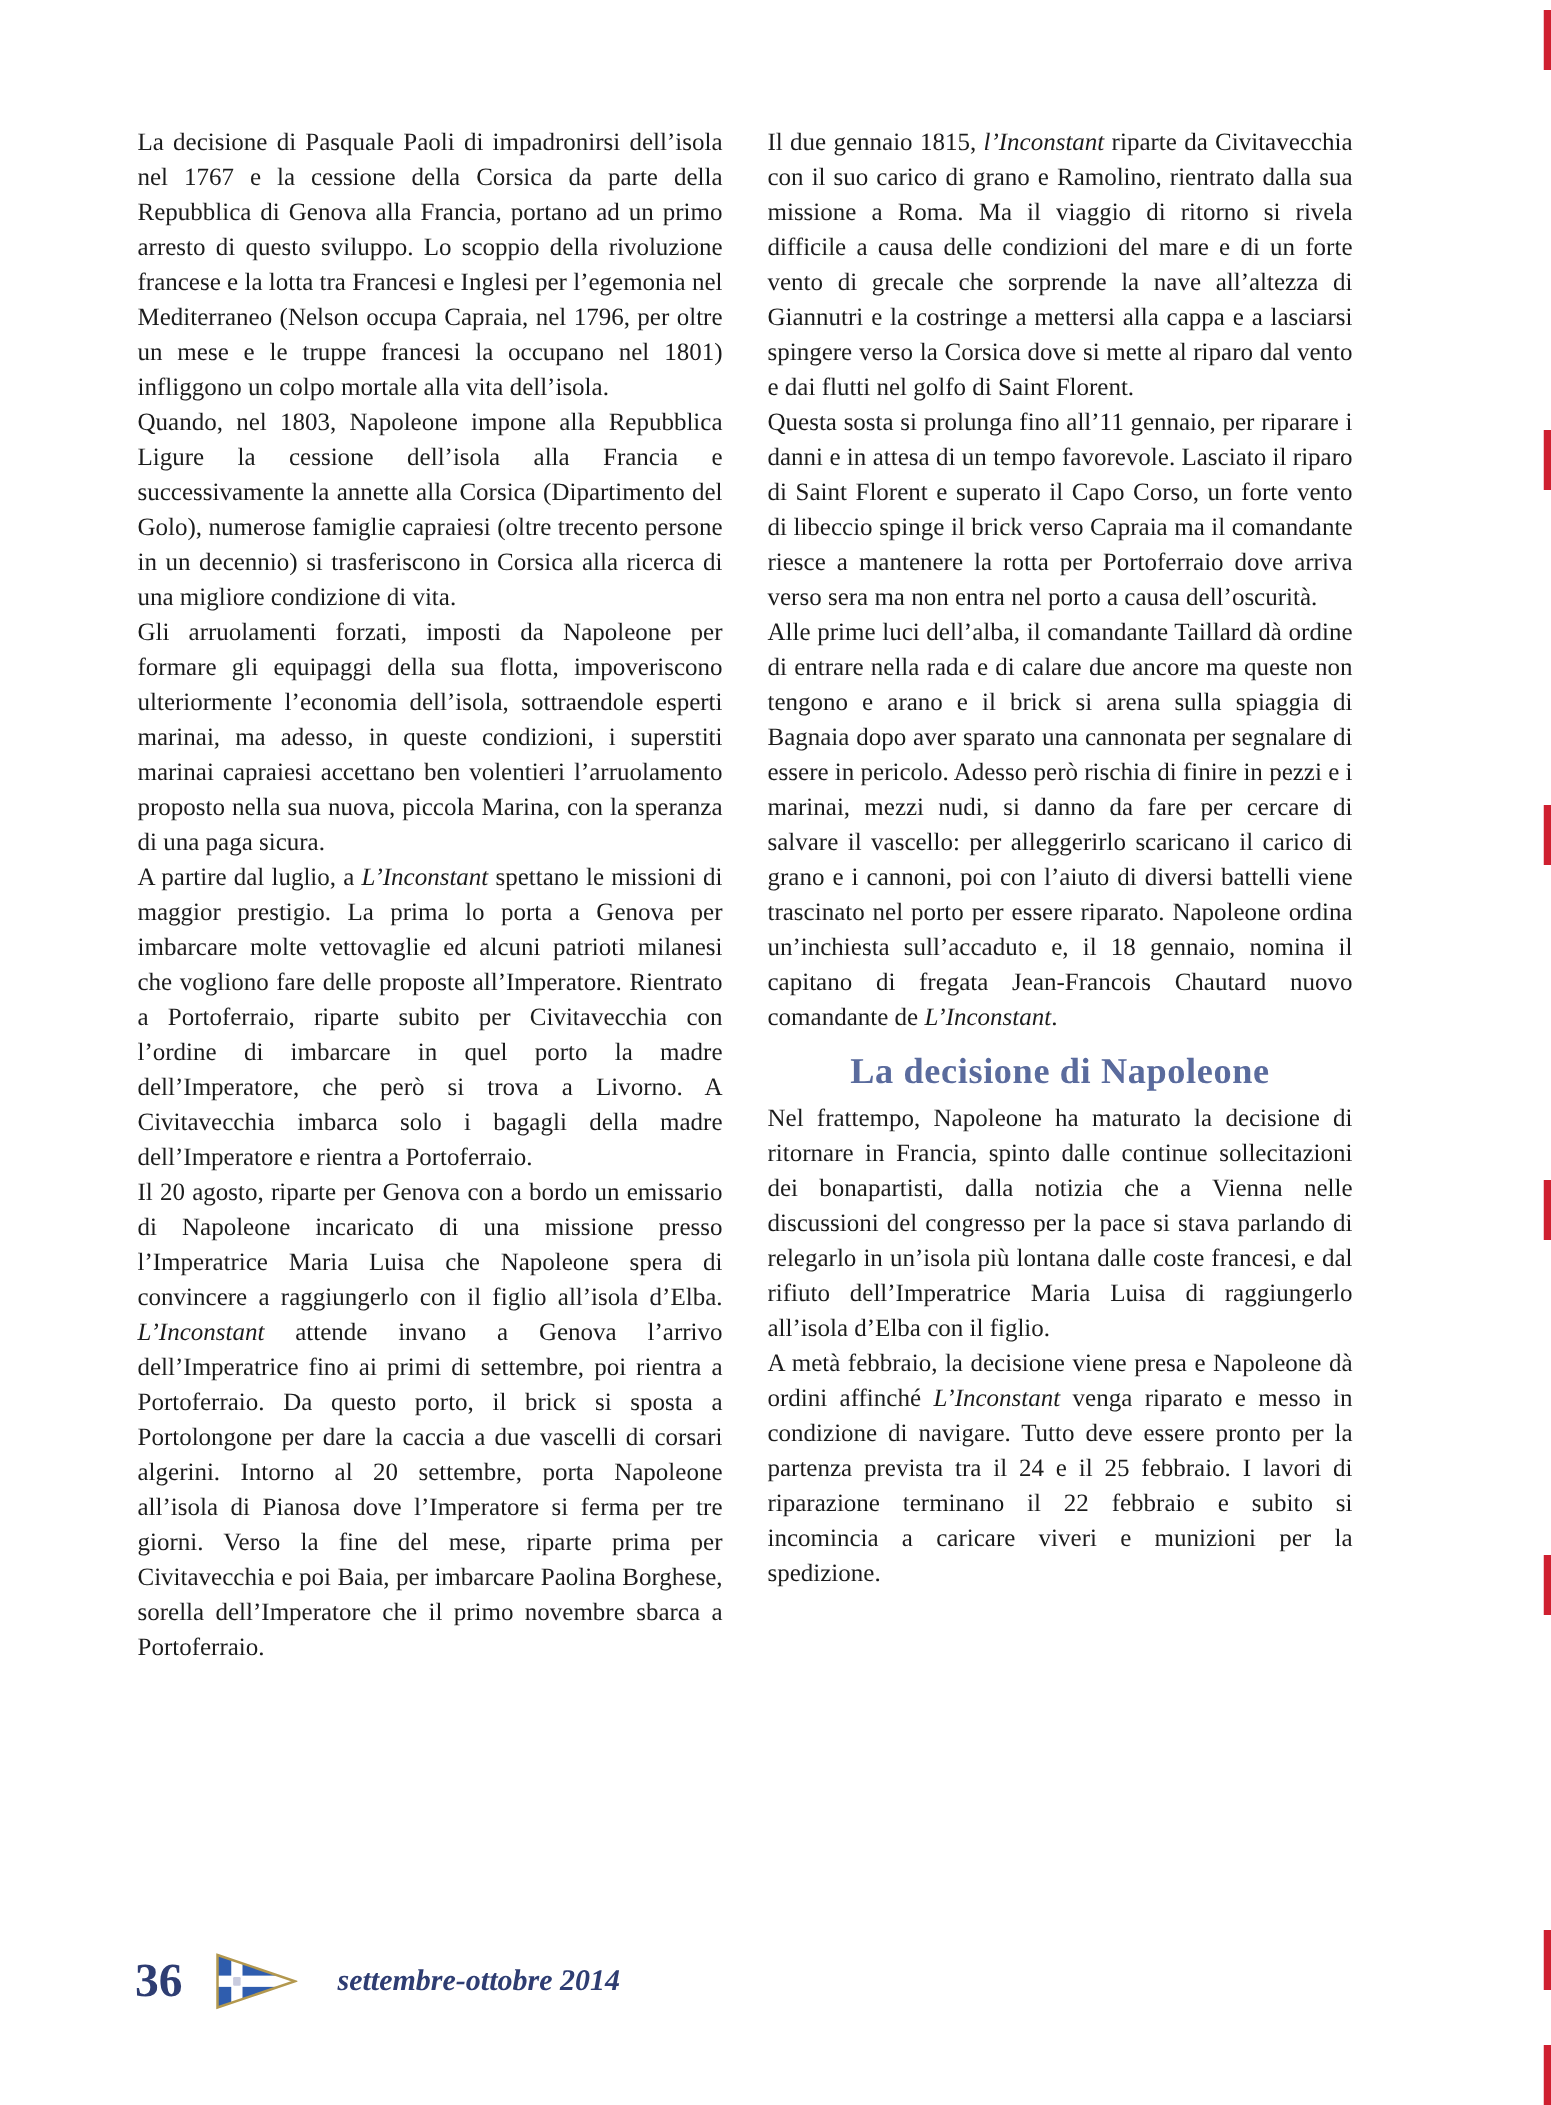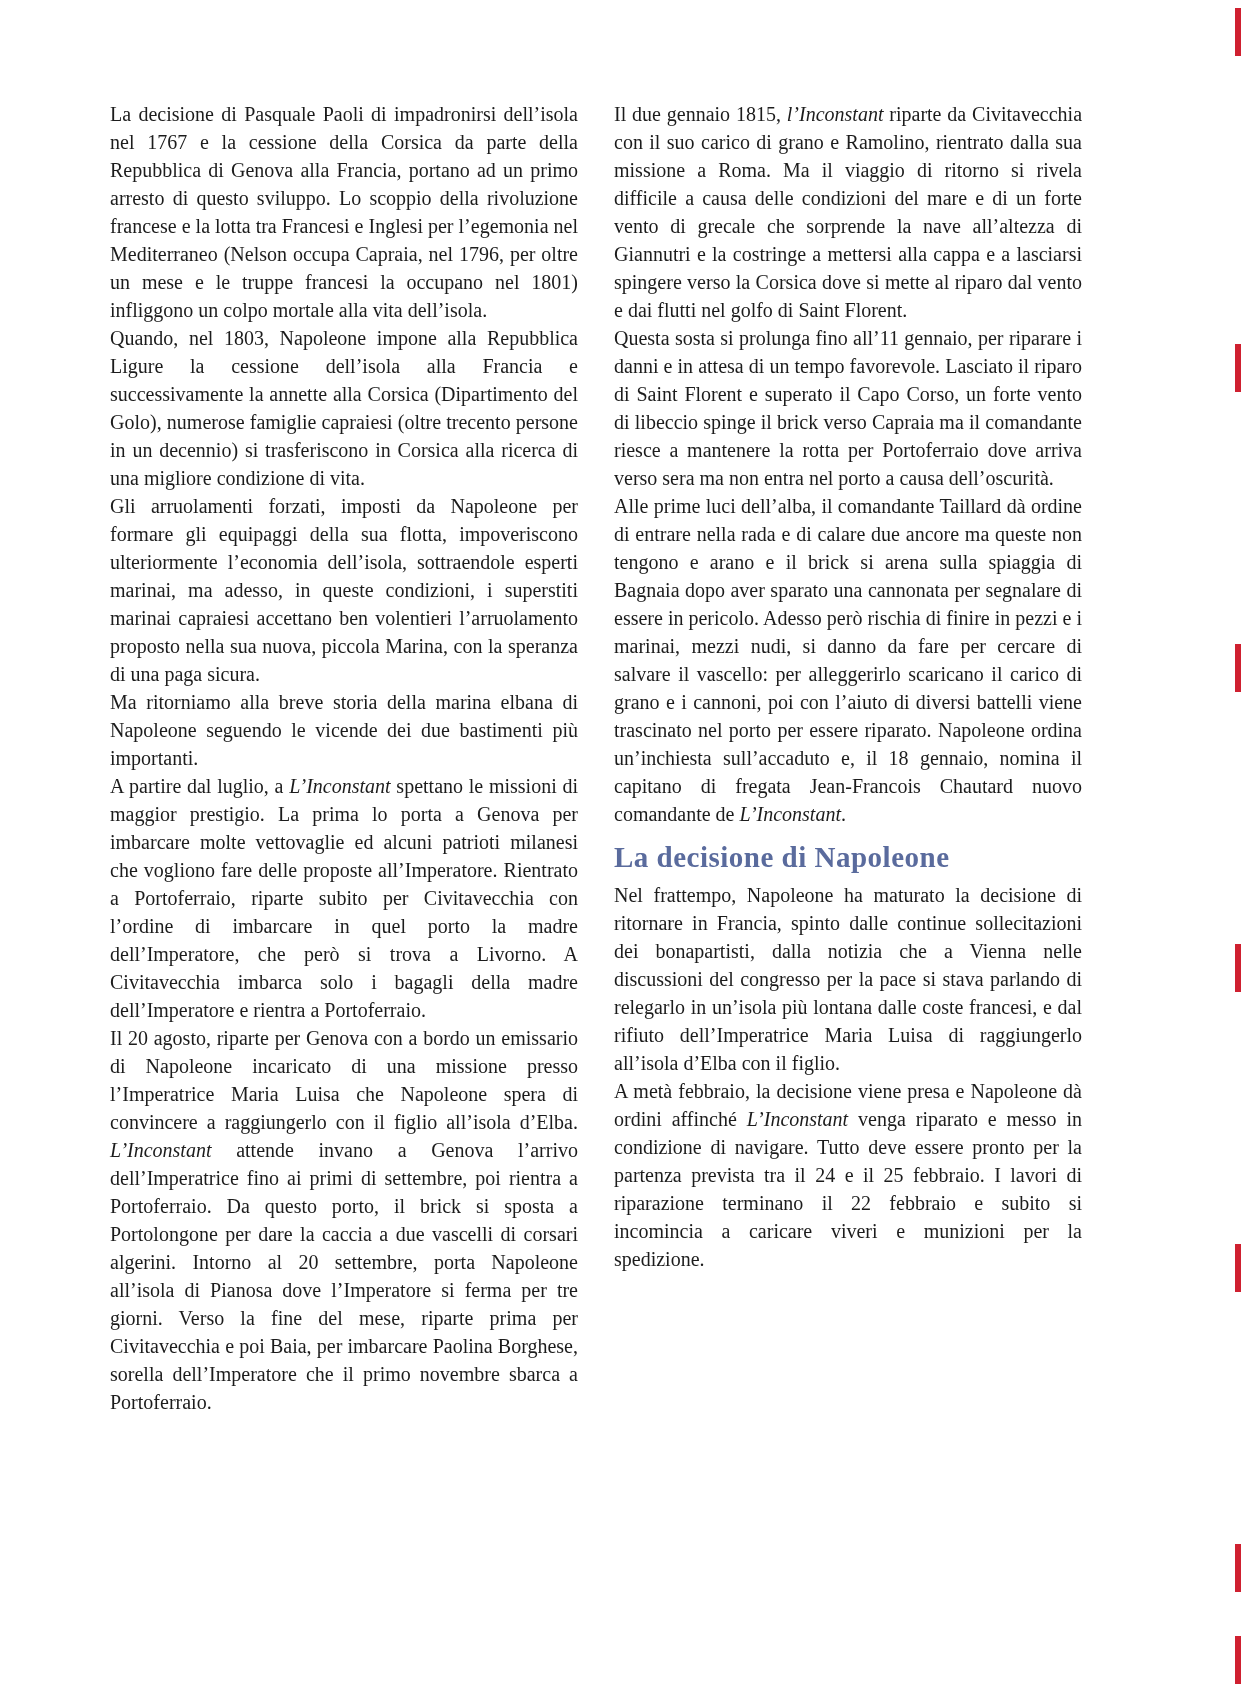--- a/index.html
+++ b/index.html
@@ -23,20 +23,21 @@
     text-align:justify;
     color:var(--body-text,#1c1c1c);
     hyphens:auto; -webkit-hyphens:auto;
   }
   h2.section-heading {
     font-size:29px; line-height:34px;
     font-weight:bold;
     letter-spacing:0.5px;
     color:var(--heading,#5a6b9d);
     margin:12px 0 7px 0;
+    text-align:center;
   }
 
   .footer {
     position:absolute; left:108px; top:1562px;
     display:flex; align-items:center;
   }
   .page-number {
     font-size:38px; font-weight:bold;
     color:var(--footer-text,#2e3d72);
     line-height:46px;
@@ -60,34 +61,51 @@
 </head>
 <body>
 
 <div class="page">
 
   <div class="columns">
     <div class="column">
         <p class="body-paragraph"><span>La decisione di Pasquale Paoli di impadronirsi dell’isola nel 1767 e la cessione della Corsica da parte della Repubblica di Genova alla Francia, portano ad un primo arresto di questo sviluppo. Lo scoppio della rivoluzione francese e la lotta tra Francesi e Inglesi per l’egemonia nel Mediterraneo (Nelson occupa Capraia, nel 1796, per oltre un mese e le truppe francesi la occupano nel 1801) infliggono un colpo mortale alla vita dell’isola.</span></p>
         <p class="body-paragraph"><span>Quando, nel 1803, Napoleone impone alla Repubblica Ligure la cessione dell’isola alla Francia e successivamente la annette alla Corsica (Dipartimento del Golo), numerose famiglie capraiesi (oltre trecento persone in un decennio) si trasferiscono in Corsica alla ricerca di una migliore condizione di vita.</span></p>
         <p class="body-paragraph"><span>Gli arruolamenti forzati, imposti da Napoleone per formare gli equipaggi della sua flotta, impoveriscono ulteriormente l’economia dell’isola, sottraendole esperti marinai, ma adesso, in queste condizioni, i superstiti marinai capraiesi accettano ben volentieri l’arruolamento proposto nella sua nuova, piccola Marina, con la speranza di una paga sicura.</span></p>
-        <p class="body-paragraph"><span>Ma ritorniamo alla breve storia della marina elbana di Napoleone seguendo le vicende dei due bastimenti più importanti.</span></p>
         <p class="body-paragraph"><span>A partire dal luglio, a </span><em>L’Inconstant</em><span> spettano le missioni di maggior prestigio. La prima lo porta a Genova per imbarcare molte vettovaglie ed alcuni patrioti milanesi che vogliono fare delle proposte all’Imperatore. Rientrato a Portoferraio, riparte subito per Civitavecchia con l’ordine di imbarcare in quel porto la madre dell’Imperatore, che però si trova a Livorno. A Civitavecchia imbarca solo i bagagli della madre dell’Imperatore e rientra a Portoferraio.</span></p>
         <p class="body-paragraph"><span>Il 20 agosto, riparte per Genova con a bordo un emissario di Napoleone incaricato di una missione presso l’Imperatrice Maria Luisa che Napoleone spera di convincere a raggiungerlo con il figlio all’isola d’Elba. </span><em>L’Inconstant</em><span> attende invano a Genova l’arrivo dell’Imperatrice fino ai primi di settembre, poi rientra a Portoferraio. Da questo porto, il brick si sposta a Portolongone per dare la caccia a due vascelli di corsari algerini. Intorno al 20 settembre, porta Napoleone all’isola di Pianosa dove l’Imperatore si ferma per tre giorni. Verso la fine del mese, riparte prima per Civitavecchia e poi Baia, per imbarcare Paolina Borghese, sorella dell’Imperatore che il primo novembre sbarca a Portoferraio.</span></p>
       </div>
     <div class="column">
         <p class="body-paragraph"><span>Il due gennaio 1815, </span><em>l’Inconstant</em><span> riparte da Civitavecchia con il suo carico di grano e Ramolino, rientrato dalla sua missione a Roma. Ma il viaggio di ritorno si rivela difficile a causa delle condizioni del mare e di un forte vento di grecale che sorprende la nave all’altezza di Giannutri e la costringe a mettersi alla cappa e a lasciarsi spingere verso la Corsica dove si mette al riparo dal vento e dai flutti nel golfo di Saint Florent.</span></p>
         <p class="body-paragraph"><span>Questa sosta si prolunga fino all’11 gennaio, per riparare i danni e in attesa di un tempo favorevole. Lasciato il riparo di Saint Florent e superato il Capo Corso, un forte vento di libeccio spinge il brick verso Capraia ma il comandante riesce a mantenere la rotta per Portoferraio dove arriva verso sera ma non entra nel porto a causa dell’oscurità.</span></p>
         <p class="body-paragraph"><span>Alle prime luci dell’alba, il comandante Taillard dà ordine di entrare nella rada e di calare due ancore ma queste non tengono e arano e il brick si arena sulla spiaggia di Bagnaia dopo aver sparato una cannonata per segnalare di essere in pericolo. Adesso però rischia di finire in pezzi e i marinai, mezzi nudi, si danno da fare per cercare di salvare il vascello: per alleggerirlo scaricano il carico di grano e i cannoni, poi con l’aiuto di diversi battelli viene trascinato nel porto per essere riparato. Napoleone ordina un’inchiesta sull’accaduto e, il 18 gennaio, nomina il capitano di fregata Jean-Francois Chautard nuovo comandante de </span><em>L’Inconstant</em><span>.</span></p>
         <h2 class="section-heading"><span>La decisione di Napoleone</span></h2>
         <p class="body-paragraph"><span>Nel frattempo, Napoleone ha maturato la decisione di ritornare in Francia, spinto dalle continue sollecitazioni dei bonapartisti, dalla notizia che a Vienna nelle discussioni del congresso per la pace si stava parlando di relegarlo in un’isola più lontana dalle coste francesi, e dal rifiuto dell’Imperatrice Maria Luisa di raggiungerlo all’isola d’Elba con il figlio.</span></p>
         <p class="body-paragraph"><span>A metà febbraio, la decisione viene presa e Napoleone dà ordini affinché </span><em>L’Inconstant</em><span> venga riparato e messo in condizione di navigare. Tutto deve essere pronto per la partenza prevista tra il 24 e il 25 febbraio. I lavori di riparazione terminano il 22 febbraio e subito si incomincia a caricare viveri e munizioni per la spedizione.</span></p>
       </div>
   </div>
 
+  <div class="footer">
+    <div class="page-number">36</div>
+    <svg class="pennant" width="66" height="46" viewBox="0 0 66 46" aria-hidden="true">
+      <defs>
+        <clipPath id="pennant-clip">
+            <polygon points="2,2 64,23 2,44"></polygon>
+          </clipPath>
+      </defs>
+      <g clip-path="url(#pennant-clip)">
+        <rect class="flag-blue" x="0" y="0" width="66" height="46"></rect>
+        <rect class="flag-white" x="0" y="18.5" width="66" height="9"></rect>
+        <rect class="flag-white" x="13" y="0" width="9" height="46"></rect>
+      </g>
+      <polygon class="flag-border" points="2,2 64,23 2,44"></polygon>
+      <rect class="flag-emblem" x="14.5" y="19.5" width="6" height="7" rx="1"></rect>
+    </svg>
+    <div class="footer-date">settembre-ottobre 2014</div>
+  </div>
 
   <div>
     <div class="bleed-mark" style="top:8px"></div>
     <div class="bleed-mark" style="top:344px"></div>
     <div class="bleed-mark" style="top:644px"></div>
     <div class="bleed-mark" style="top:944px"></div>
     <div class="bleed-mark" style="top:1244px"></div>
     <div class="bleed-mark" style="top:1544px"></div>
     <div class="bleed-mark" style="top:1636px"></div>
   </div>

